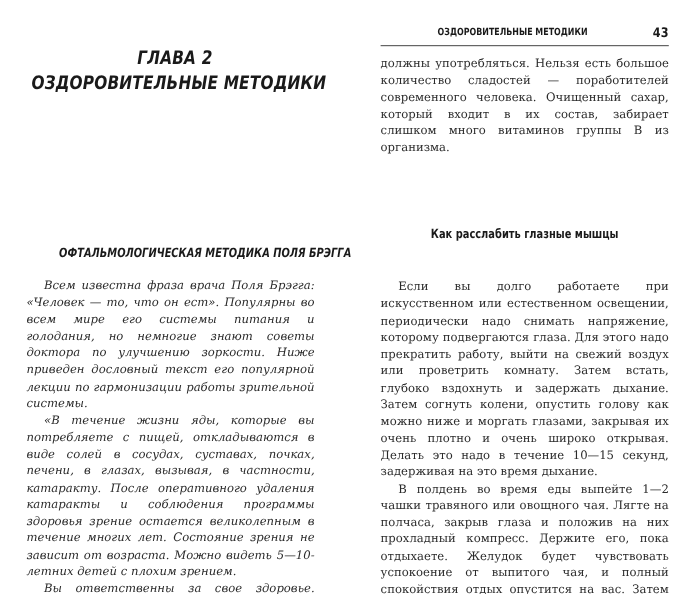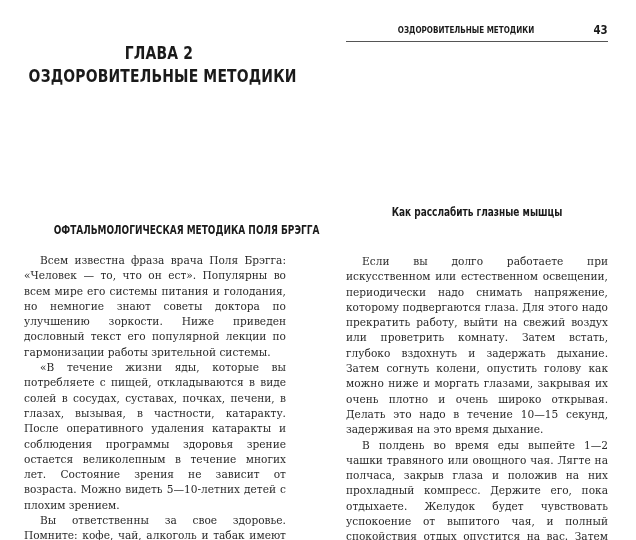--- a/index.html
+++ b/index.html
@@ -1,21 +1,21 @@
 <!DOCTYPE html>
 <html><head>
 <meta charset="utf-8">
 <style>
   html, body { margin: 0; padding: 0; }
   body {
     width: 636px; height: 540px; overflow: hidden;
     background: #ffffff;
     position: relative;
   }
-  .spread { position: absolute; inset: 0; display: flex; }
+  .spread { position: absolute; inset: 0; display: flex; font-style: italic; }
   .page { position: relative; height: 540px; }
   .page-left { width: 318px; }
   .page-right { width: 318px; }
 
   .chapter-title {
     position: absolute; left: 0; width: 318px; top: 42px;
     text-align: center;
     font-family: "DejaVu Sans", sans-serif; font-weight: bold;
     font-size: 17px; line-height: 23px; color: #1a1a1a;
     letter-spacing: 0.2px;
@@ -86,20 +86,21 @@
 
   <div class="page page-right"></div>
 </div>
 
 <div class="running-head">
   <div class="running-title">ОЗДОРОВИТЕЛЬНЫЕ МЕТОДИКИ</div>
   <div class="page-number">43</div>
 </div>
 
 <div class="body-text right-body-1">
+  <p class="cont">должны употребляться. Нельзя есть большое количество сладостей — поработителей современного человека. Очищенный сахар, который входит в их состав, забирает слишком много витаминов группы В из организма.</p>
 </div>
 
 <div class="subsection-title">Как расслабить глазные мышцы</div>
 
 <div class="body-text right-body-2">
   <p>Если вы долго работаете при искусственном или естественном освещении, периодически надо снимать напряжение, которому подвергаются глаза. Для этого надо прекратить работу, выйти на свежий воздух или проветрить комнату. Затем встать, глубоко вздохнуть и задержать дыхание. Затем согнуть колени, опустить голову как можно ниже и моргать глазами, закрывая их очень плотно и очень широко открывая. Делать это надо в течение 10—15 секунд, задерживая на это время дыхание.</p>
   <p>В полдень во время еды выпейте 1—2 чашки травяного или овощного чая. Лягте на полчаса, закрыв глаза и положив на них прохладный компресс. Держите его, пока отдыхаете. Желудок будет чувствовать успокоение от выпитого чая, и полный спокойствия отдых опустится на вас. Затем вообразите, что вы летаете на волшебном ковре-самолете над тропическим островом. Забудьте обо всех повседневных заботах. Ваше тело, мозг и глаза будут чувствовать приятный отдых.</p>
 </div>
 
 </body></html>

